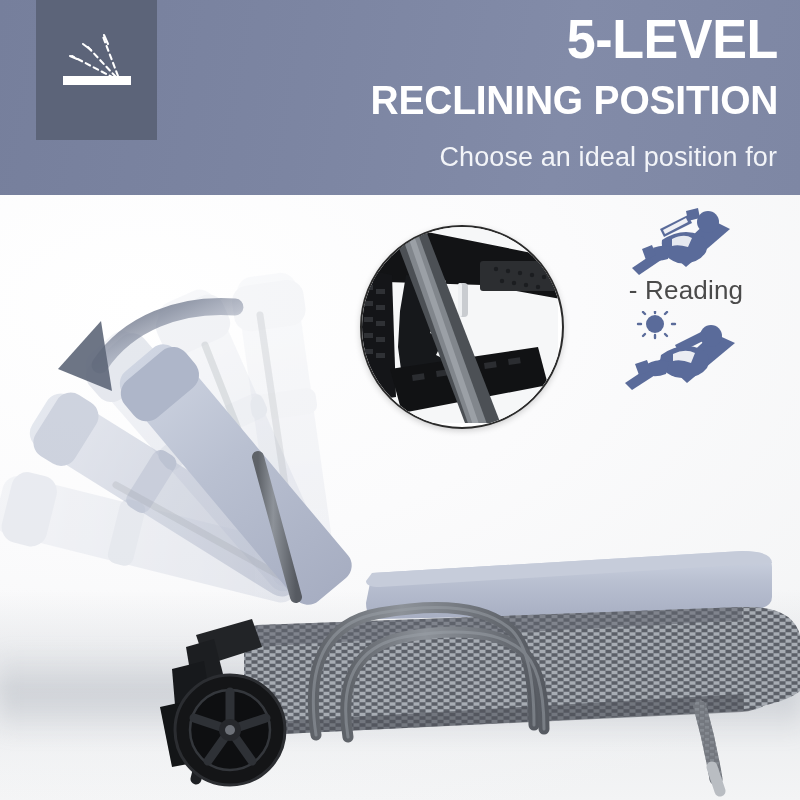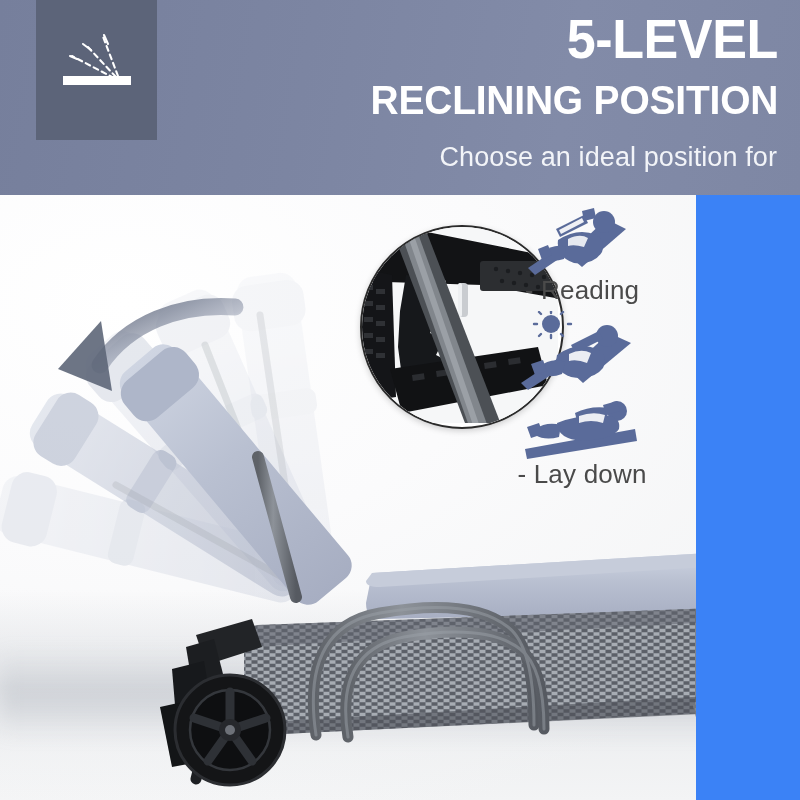--- a/index.html
+++ b/index.html
@@ -1,21 +1,21 @@
 <!DOCTYPE html>
 <html><head>
 <meta charset="utf-8">
 <style>
   html,body{margin:0;padding:0;}
   body{
     width:800px;height:800px;overflow:hidden;
     font-family:"Liberation Sans", sans-serif;
     background:#ffffff;
   }
-  #stage{position:relative;width:800px;height:800px;overflow:hidden;background:#3b82f6;}
+  #stage{position:relative;width:800px;height:800px;overflow:hidden;background:#fde047;}
 
   
   .banner{
     position:absolute;left:0;top:0;width:800px;height:195px;
     background:linear-gradient(100deg,#767f9c 0%,#7c85a2 38%,#828ba8 70%,#7e87a4 100%);
     overflow:hidden;
   }
   .banner-icon-box{
     position:absolute;left:36px;top:-6px;width:121px;height:146px;
     background:#5c6479;
@@ -46,21 +46,21 @@
     position:absolute;right:23px;top:142px;
     color:#f2f4f8;
     font-size:27px;line-height:30px;
     font-weight:300;
     letter-spacing:0.1px;
     text-align:left;white-space:nowrap;
   }
 
   
   .photo{
-    position:absolute;left:0;top:195px;width:696px;height:605px;
+    position:absolute;left:0;top:195px;width:800px;height:605px;
     background:
       radial-gradient(120% 90% at 18% 18%, #ffffff 0%, #fbfbfc 45%, #f3f4f5 100%);
     overflow:hidden;
   }
   .floor-shadow{
     position:absolute;left:0;bottom:0;width:800px;height:210px;
     background:linear-gradient(180deg, rgba(205,208,212,0) 0%, rgba(198,202,208,.45) 46%, rgba(228,230,233,.25) 78%, rgba(255,255,255,0) 100%);
   }
   .floor-line{
     position:absolute;left:0;bottom:62px;width:800px;height:90px;
@@ -376,34 +376,17 @@
             <path d="M22 56 Q34 46 48 51 L45 63 Q32 68 22 62 Z"></path>
             <path d="M14 53 L26 49 L30 60 L18 64 Z"></path>
             <path d="M54 34 L82 20 L86 28 L58 42 Z"></path>
           </g>
           <g fill="#ffffff" opacity="0.88">
             <path d="M52 43 Q64 37 74 42 L70 52 Q60 48 52 50 Z"></path>
           </g>
         </svg>
       </div>
 
-      <div class="feature">
-        <svg class="feature-icon" width="130" height="62" viewBox="0 0 130 62">
-          <g fill="#5a6b9a">
-            <path d="M8 50 L118 30 L120 42 L10 60 Z"></path>
-            <circle cx="100" cy="12" r="10"></circle>
-            <path d="M40 24 Q66 14 92 17 Q104 19 102 30 Q96 40 66 42 Q40 40 40 24 Z"></path>
-            <path d="M18 30 Q30 22 44 26 L42 38 Q28 42 18 36 Z"></path>
-            <path d="M10 28 L22 24 L26 35 L14 39 Z"></path>
-            <path d="M58 14 Q74 6 92 9 L90 19 Q74 15 60 22 Z"></path>
-            <path d="M86 6 L100 2 L103 12 L89 16 Z"></path>
-          </g>
-          <g fill="#ffffff" opacity="0.88">
-            <path d="M62 17 Q76 12 88 16 L86 24 Q74 20 62 24 Z"></path>
-          </g>
-        </svg>
-        <span class="feature-label">- Lay down</span>
-      </div>
 
     </div>
 
   </div>
 </div>
 
 </body></html>

